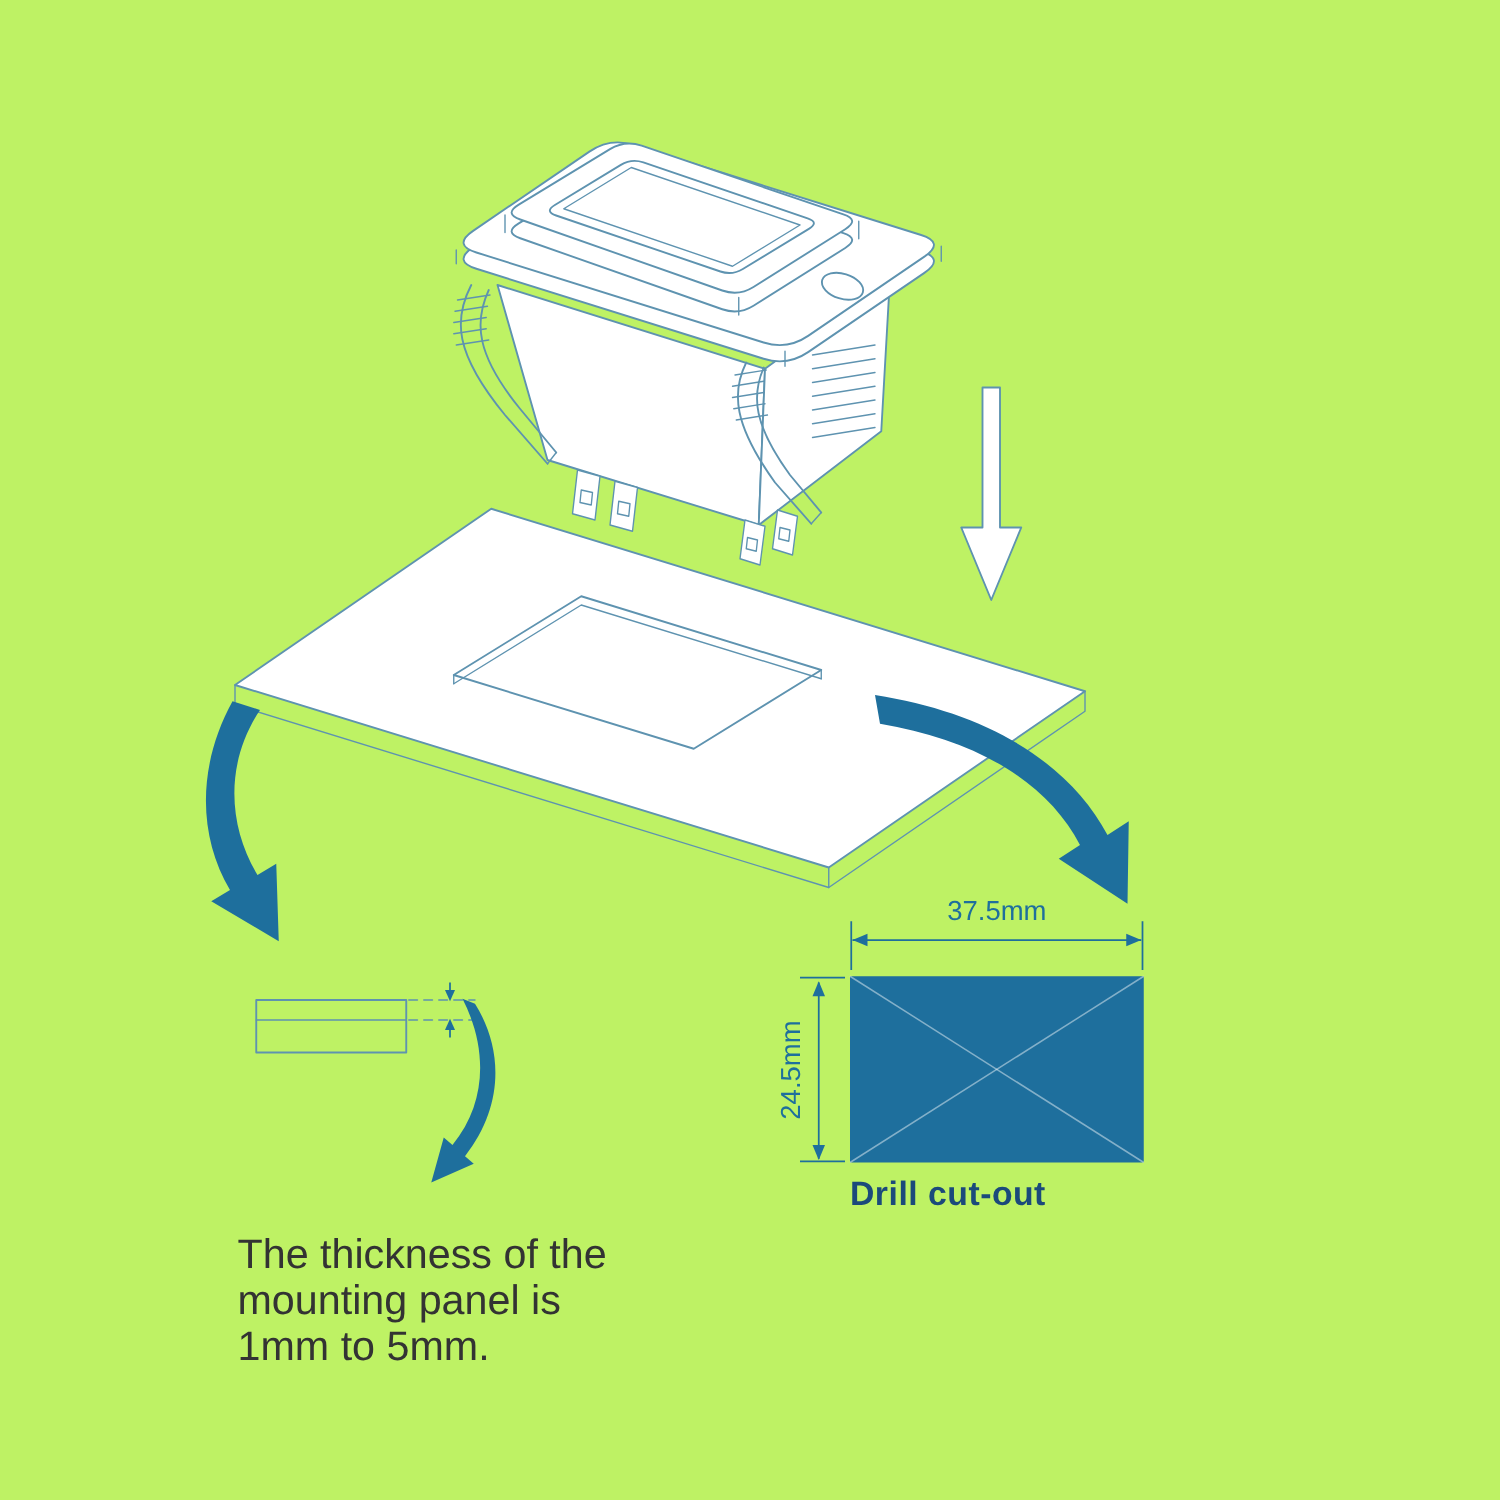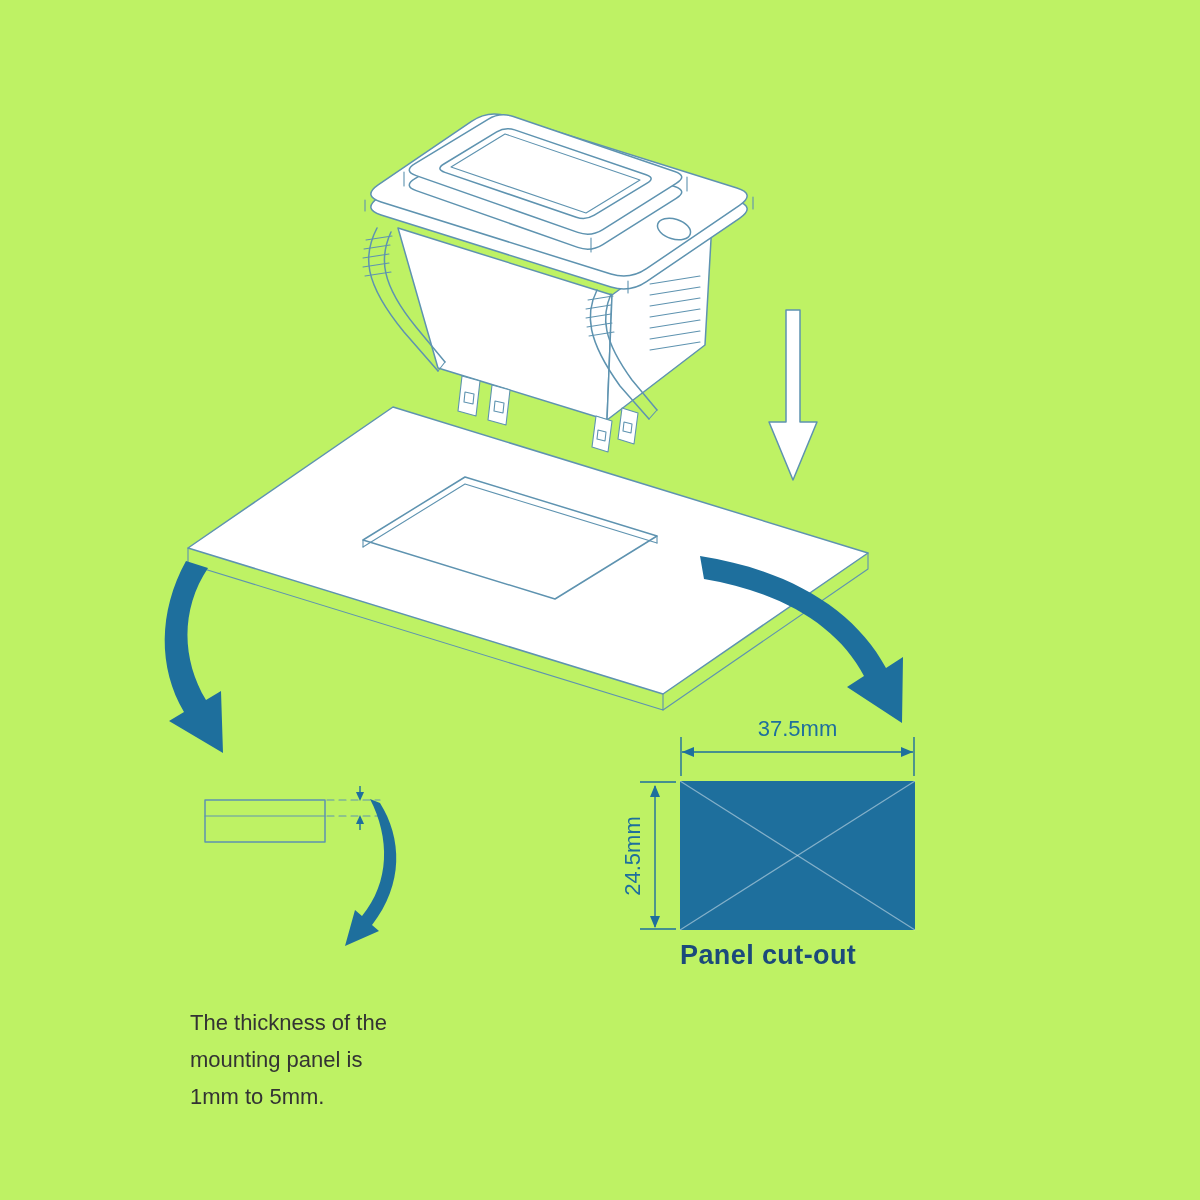--- a/index.html
+++ b/index.html
@@ -18,23 +18,22 @@
   .dim { fill:none; stroke:#1E6F9D; stroke-width:1.4; }
   .dimhead { fill:#1E6F9D; stroke:none; }
   .xline { stroke:rgba(255,255,255,0.45); stroke-width:1.2; }
 
   
   .heading {
     position:absolute; font-size:27px; font-weight:bold; color:#1B4A7B;
     letter-spacing:0.4px; white-space:nowrap;
   }
   .body-text {
-    position:absolute; font-size:22px; line-height:37px; color:#333333;
+    position:absolute; font-size:33px; line-height:37px; color:#333333;
     white-space:pre-line;
-    margin-top:20px;
   }
   .dim-label {
     position:absolute; font-size:22px; color:#1E6F9D; white-space:nowrap;
   }
   .dim-label-h { left:681px; top:716px; width:233px; text-align:center; }
   .dim-label-v {
     left:633px; top:856px;
     transform:translate(-50%,-50%) rotate(-90deg);
   }
 </style>
@@ -173,15 +172,15 @@
 
   <div class="dim-label dim-label-h">37.5mm</div>
 
   <div class="dim-label dim-label-v">24.5mm</div>
 
 
   <div class="body-text" style="left:190px; top:984px;">The thickness of the
 mounting panel is
 1mm to 5mm.</div>
 
-  <div class="heading" style="left:680px; top:940px;">Panel cut-out</div>
+  <div class="heading" style="left:680px; top:940px;">Drill cut-out</div>
 
 </div>
 
 </body></html>

